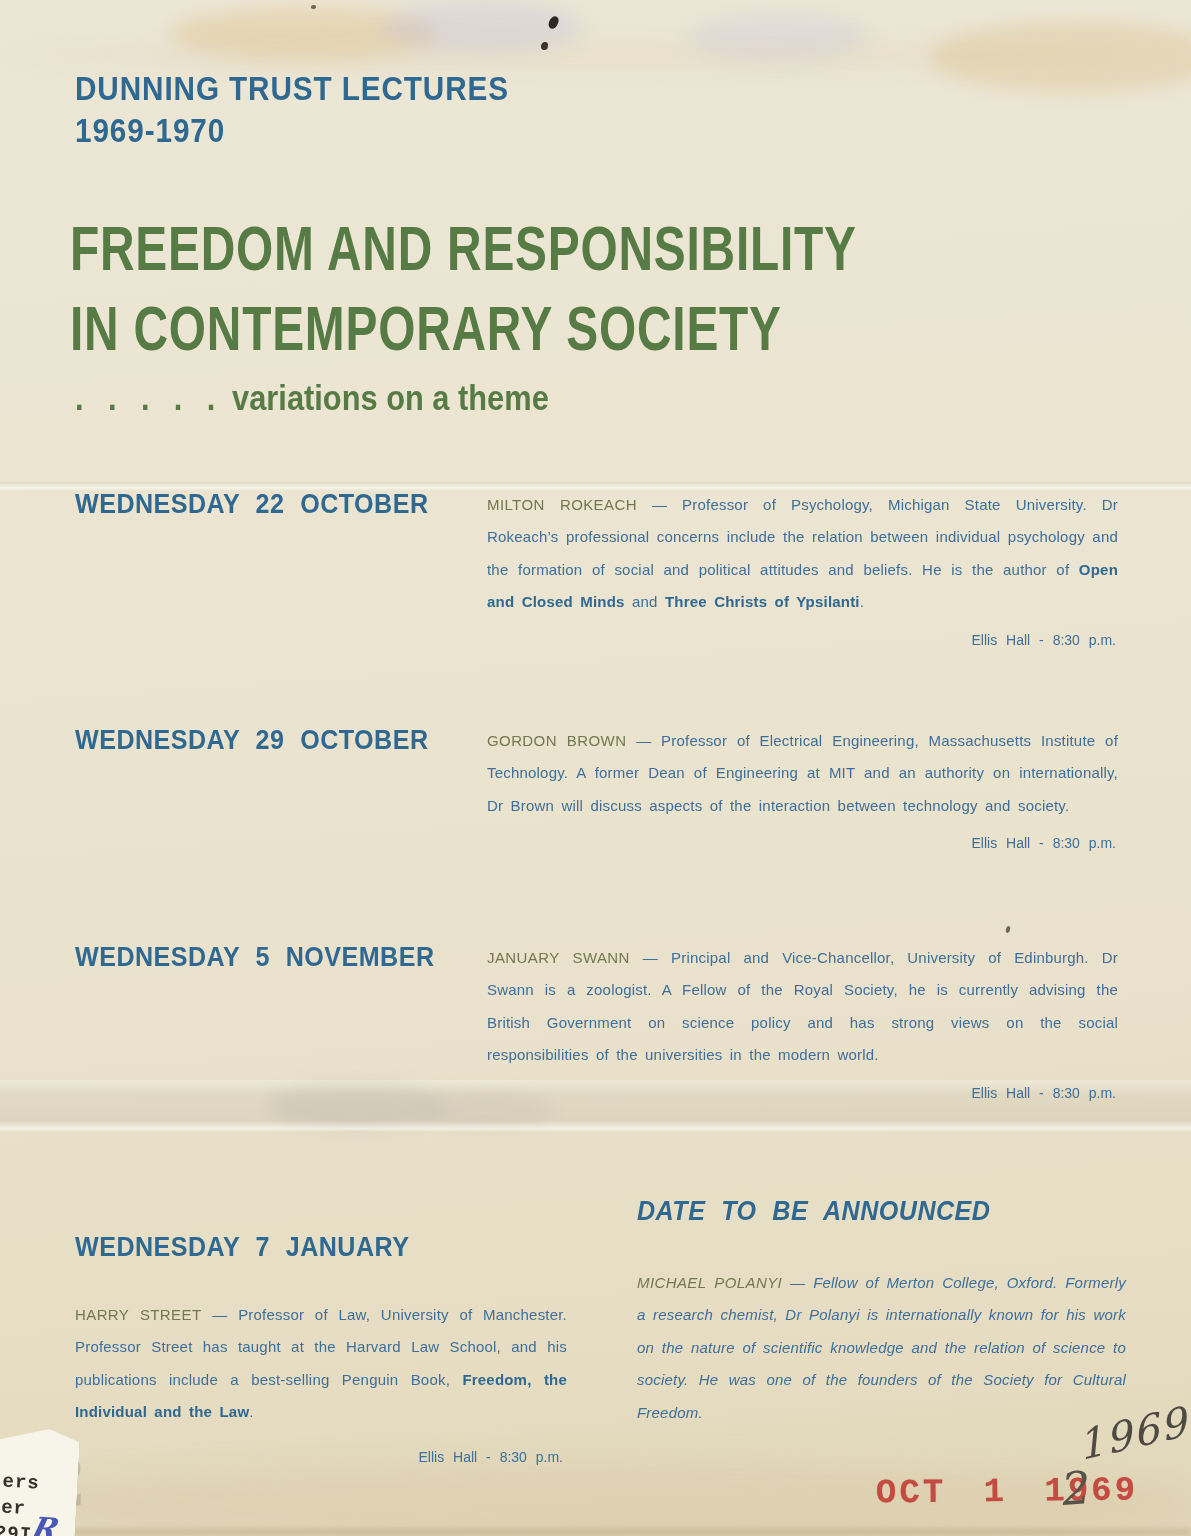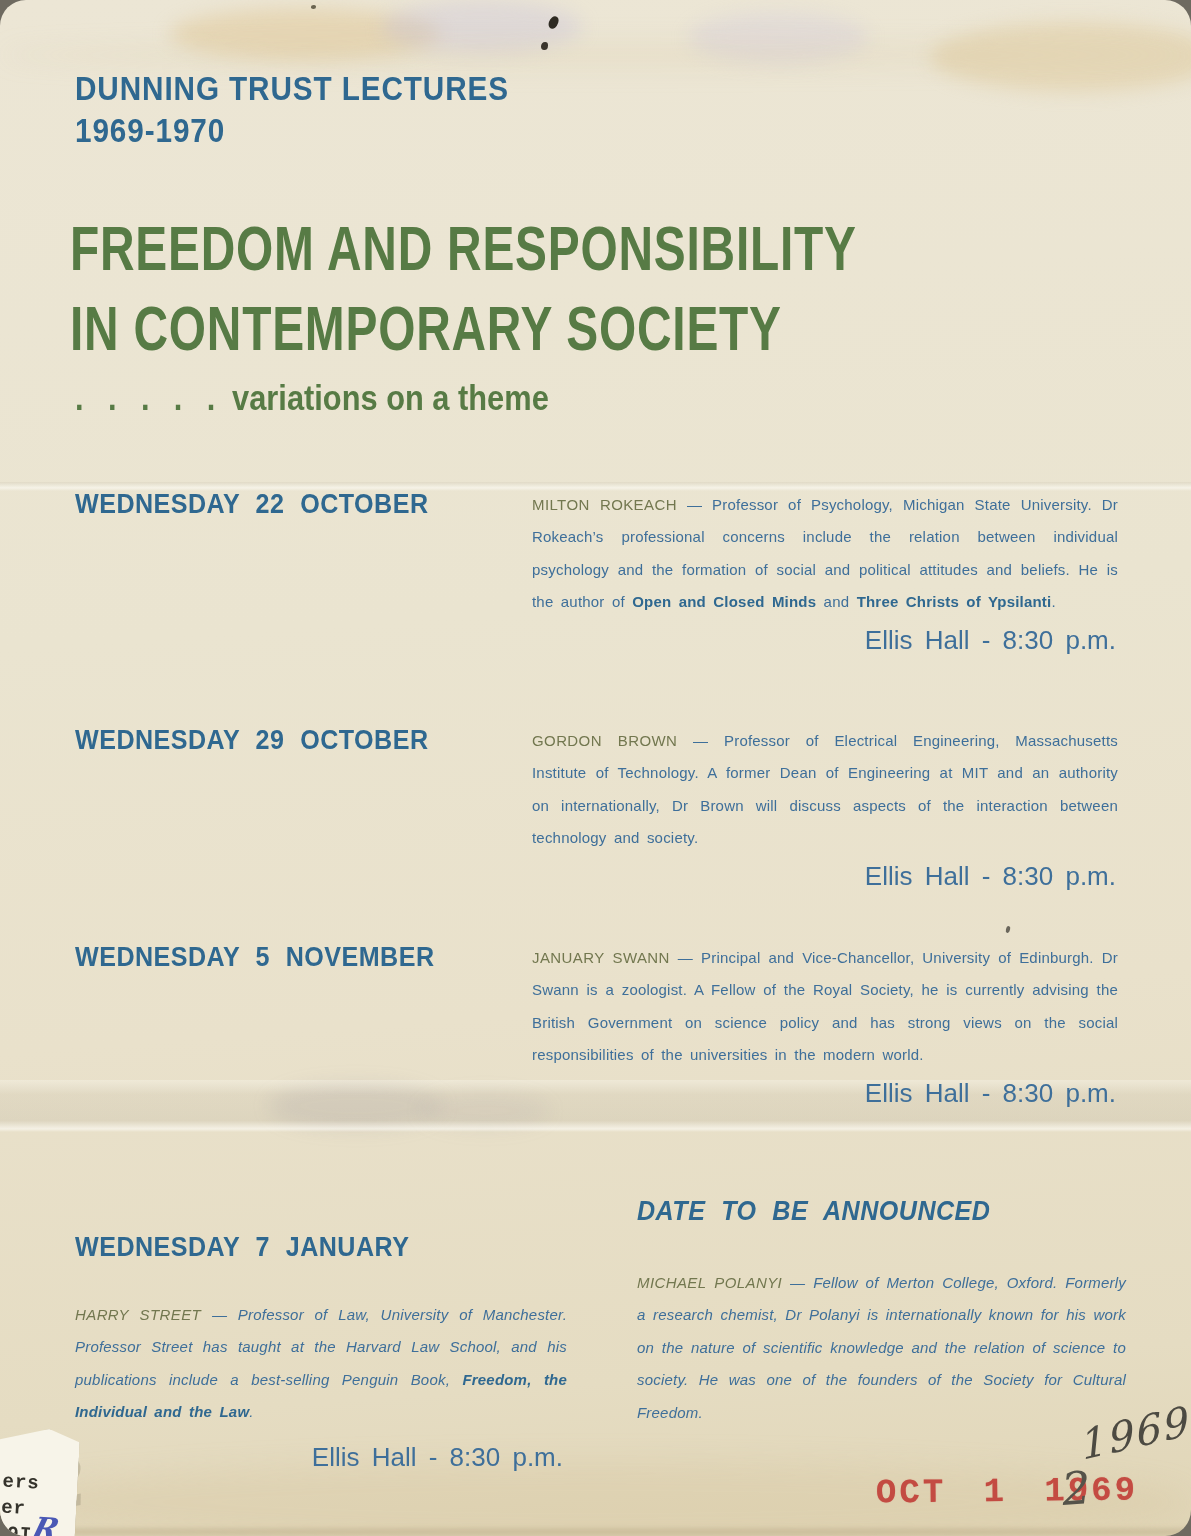--- a/index.html
+++ b/index.html
@@ -1,20 +1,19 @@
 <!DOCTYPE html>
 <html><head>
 <meta charset="utf-8">
 <style>
   html,body{margin:0;padding:0;background:#6e6a60;}
   .page{
     position:relative;width:1191px;height:1536px;overflow:hidden;
     background:linear-gradient(176deg,#ece6d5 0%,#eae4d0 40%,#e9e1cb 65%,#e5dcc2 88%,#e0d5b6 100%);
     font-family:"Liberation Sans",sans-serif;
-    border-radius:26px;
   }
   
   .stain{position:absolute;border-radius:50%;filter:blur(9px);pointer-events:none;}
   .st-tape-left{left:170px;top:8px;width:270px;height:52px;background:rgba(221,194,138,.42);}
   .st-lav1{left:382px;top:0px;width:200px;height:54px;background:rgba(197,191,221,.32);}
   .st-lav2{left:688px;top:12px;width:180px;height:52px;background:rgba(200,195,224,.26);}
   .st-tape-right{left:930px;top:22px;width:290px;height:70px;background:rgba(220,196,142,.40);}
   .st-topband{left:0;top:42px;width:1191px;height:26px;background:rgba(214,193,148,.16);filter:blur(12px);}
   .st-bottom{left:0;top:1462px;width:1191px;height:80px;background:rgba(203,182,137,.18);filter:blur(14px);}
   .st-smudge1{left:268px;top:1082px;width:175px;height:48px;background:rgba(129,127,144,.13);}
@@ -33,36 +32,36 @@
   .series{position:absolute;left:75px;top:68px;color:#2f6890;font-weight:bold;font-size:33px;
     line-height:42px;letter-spacing:1px;transform:scaleX(.9);transform-origin:0 0;white-space:nowrap;}
   .title-line{position:absolute;left:70px;color:#577b45;font-weight:bold;font-size:63px;
     letter-spacing:1px;transform:scaleX(.76);transform-origin:0 0;white-space:nowrap;}
   .title-1{top:212px;}
   .title-2{top:292px;}
   .subtitle{position:absolute;left:75px;top:378px;color:#577b45;font-weight:bold;font-size:35px;
     transform:scaleX(.88);transform-origin:0 0;white-space:nowrap;}
   .subtitle .dots{letter-spacing:9px;margin-right:10px;}
   
-  .entry-row{position:absolute;left:75px;width:1043px;display:flex;gap:45px;}
+  .entry-row{position:absolute;left:75px;width:1043px;display:flex;}
   .row-1{top:489px}.row-2{top:725px}.row-3{top:942px}
   .entry-date,.col-header{color:#2f6890;font-weight:bold;font-size:27px;letter-spacing:.5px;
     word-spacing:9px;transform:scaleX(.93);transform-origin:0 0;white-space:nowrap;}
   .entry-date{flex:0 0 412px;width:412px;}
   .entry-body{flex:1;min-width:0;}
   .entry-desc{margin:0;font-size:15px;line-height:32.4px;color:#3e6f9a;text-align:justify;
     word-spacing:3px;letter-spacing:.2px;}
   .seg-name{color:#72774f;letter-spacing:.4px;}
   .seg-bold{font-weight:bold;color:#2f6890;}
-  .venue{margin-top:5px;font-size:26px;line-height:32px;color:#3e6f9a;text-align:right;
+  .venue{margin-top:5px;font-size:14px;line-height:32px;color:#3e6f9a;text-align:right;
     padding-right:2px;word-spacing:5px;}
   
   .col-left{position:absolute;left:75px;top:1200px;width:492px;margin-top:32px;}
   .col-right{position:absolute;left:637px;top:1196px;width:489px;font-style:italic;}
-  .col-left .entry-desc{margin-top:36px;font-style:italic;}
+  .col-left .entry-desc{margin-top:36px;}
   .col-right .entry-desc{margin-top:40px;}
   .col-left .venue{margin-top:12px;padding-right:4px;}
   
   .stamp-date{position:absolute;left:876px;top:1473px;color:#c2413a;font-family:"Liberation Mono",monospace;
     font-weight:bold;font-size:34px;letter-spacing:3px;word-spacing:14px;transform:rotate(-.6deg);
     opacity:.93;text-shadow:0 0 1px rgba(194,66,60,.45);white-space:nowrap;}
   .hand-2{position:absolute;left:1062px;top:1462px;font-family:"DejaVu Serif",serif;font-style:italic;
     font-size:45px;color:#55534a;transform:rotate(-4deg);}
   .hand-1969a{position:absolute;left:1080px;top:1406px;font-family:"DejaVu Serif",serif;font-style:italic;
     font-size:41px;color:#4c4a42;transform:rotate(-13deg) skewX(-8deg);letter-spacing:2px;white-space:nowrap;}

